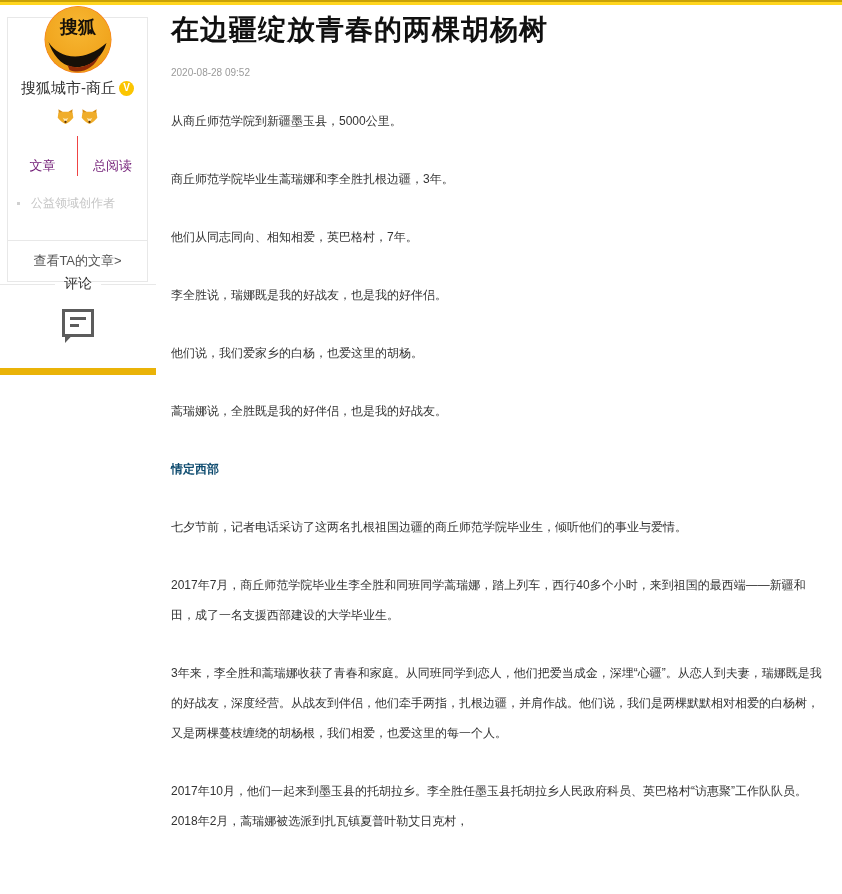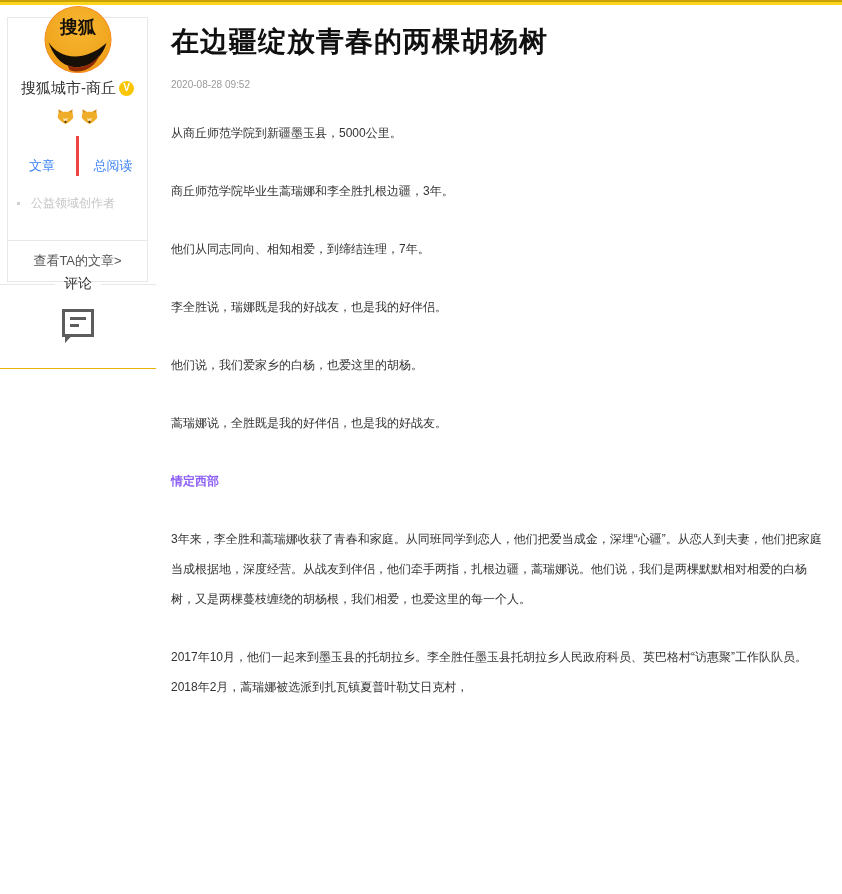--- a/index.html
+++ b/index.html
@@ -38,55 +38,55 @@
     display: inline-flex; align-items: center; justify-content: center;
     line-height: 1;
   }
   .badge-row {
     margin-top: 10px; height: 18px;
     display: flex; align-items: center; justify-content: center; gap: 7px;
   }
   .stats { margin-top: 10px; height: 40px; display: flex; }
   .stat {
     flex: 1; display: flex; align-items: flex-end; justify-content: center;
-    font-size: 13px; color: #3b82f6; padding-bottom: 1px; cursor: pointer;
+    font-size: 13px; color: #701a75; padding-bottom: 1px; cursor: pointer;
   }
-  .stat.with-divider { border-left: 3px solid #ef4444; justify-content: center; }
+  .stat.with-divider { border-left: 1px solid #ef4444; justify-content: center; }
   .creator-tag {
     margin-top: 20px; height: 14px; padding-left: 9px;
     display: flex; align-items: center; gap: 11px;
     font-size: 12px; color: #c6c6c6;
   }
   .creator-dot { width: 3px; height: 3px; background: #d0d0d0; flex: 0 0 auto; }
   .view-link {
     display: block; margin-top: 30px; border-top: 1px solid #e8e8e8;
     padding: 11px 0; font-size: 13px; color: #555; text-decoration: none;
     cursor: pointer;
   }
   .comments-box {
     position: absolute; left: 0; top: 276px; width: 156px;
-    border-bottom: 1px solid #eab308; padding-bottom: 18px;
+    border-bottom: 7px solid #eab308; padding-bottom: 18px;
   }
   .comments-header { display: flex; align-items: center; height: 16px; }
   .comments-header .hline { flex: 1; height: 1px; background: #e8e8e8; }
   .comments-title { padding: 0 9px; font-size: 14px; color: #333; }
   .comment-icon { width: 38px; margin: 12px auto 0; }
 
   
   .article { position: absolute; left: 171px; top: 5px; width: 657px; }
   .article h1 {
-    margin: 19px 0 0; font-size: 28px; line-height: 36px;
+    margin: 7px 0 0; font-size: 28px; line-height: 36px;
     color: #101010; font-weight: bold; letter-spacing: 1px;
   }
   .art-date { margin-top: 19px; font-size: 10px; color: #9a9a9a; }
   .art-body { margin-top: 4px; }
   .art-body p {
     margin: 28px 0 0; font-size: 12px; line-height: 30px; color: #333;
   }
-  .art-body p.section-heading { font-weight: bold; color: #8b5cf6; }
+  .art-body p.section-heading { font-weight: bold; color: #0c4a6e; }
 </style>
 </head>
 <body>
 
 <div class="topbar"></div>
 
 <aside>
   <div class="publisher-card">
     <div class="avatar">
       <svg width="67" height="67" viewBox="0 0 67 67">
@@ -155,21 +155,23 @@
     </div>
   </div>
 </aside>
 
 <main class="article">
   <h1>在边疆绽放青春的两棵胡杨树</h1>
   <div class="art-date">2020-08-28 09:52</div>
   <div class="art-body" id="paragraphs">
       <p>从商丘师范学院到新疆墨玉县，5000公里。</p>
       <p>商丘师范学院毕业生蒿瑞娜和李全胜扎根边疆，3年。</p>
-      <p>他们从同志同向、相知相爱，到缔结连理，7年。</p>
+      <p>他们从同志同向、相知相爱，英巴格村，7年。</p>
       <p>李全胜说，瑞娜既是我的好战友，也是我的好伴侣。</p>
       <p>他们说，我们爱家乡的白杨，也爱这里的胡杨。</p>
       <p>蒿瑞娜说，全胜既是我的好伴侣，也是我的好战友。</p>
       <p class="section-heading">情定西部</p>
-      <p>3年来，李全胜和蒿瑞娜收获了青春和家庭。从同班同学到恋人，他们把爱当成金，深埋“心疆”。从恋人到夫妻，他们把家庭当成根据地，深度经营。从战友到伴侣，他们牵手两指，扎根边疆，蒿瑞娜说。他们说，我们是两棵默默相对相爱的白杨树，又是两棵蔓枝缠绕的胡杨根，我们相爱，也爱这里的每一个人。</p>
+      <p>七夕节前，记者电话采访了这两名扎根祖国边疆的商丘师范学院毕业生，倾听他们的事业与爱情。</p>
+      <p>2017年7月，商丘师范学院毕业生李全胜和同班同学蒿瑞娜，踏上列车，西行40多个小时，来到祖国的最西端——新疆和田，成了一名支援西部建设的大学毕业生。</p>
+      <p>3年来，李全胜和蒿瑞娜收获了青春和家庭。从同班同学到恋人，他们把爱当成金，深埋“心疆”。从恋人到夫妻，瑞娜既是我的好战友，深度经营。从战友到伴侣，他们牵手两指，扎根边疆，并肩作战。他们说，我们是两棵默默相对相爱的白杨树，又是两棵蔓枝缠绕的胡杨根，我们相爱，也爱这里的每一个人。</p>
       <p>2017年10月，他们一起来到墨玉县的托胡拉乡。李全胜任墨玉县托胡拉乡人民政府科员、英巴格村“访惠聚”工作队队员。2018年2月，蒿瑞娜被选派到扎瓦镇夏普叶勒艾日克村，</p>
     </div>
 </main>
 
 </body></html>

